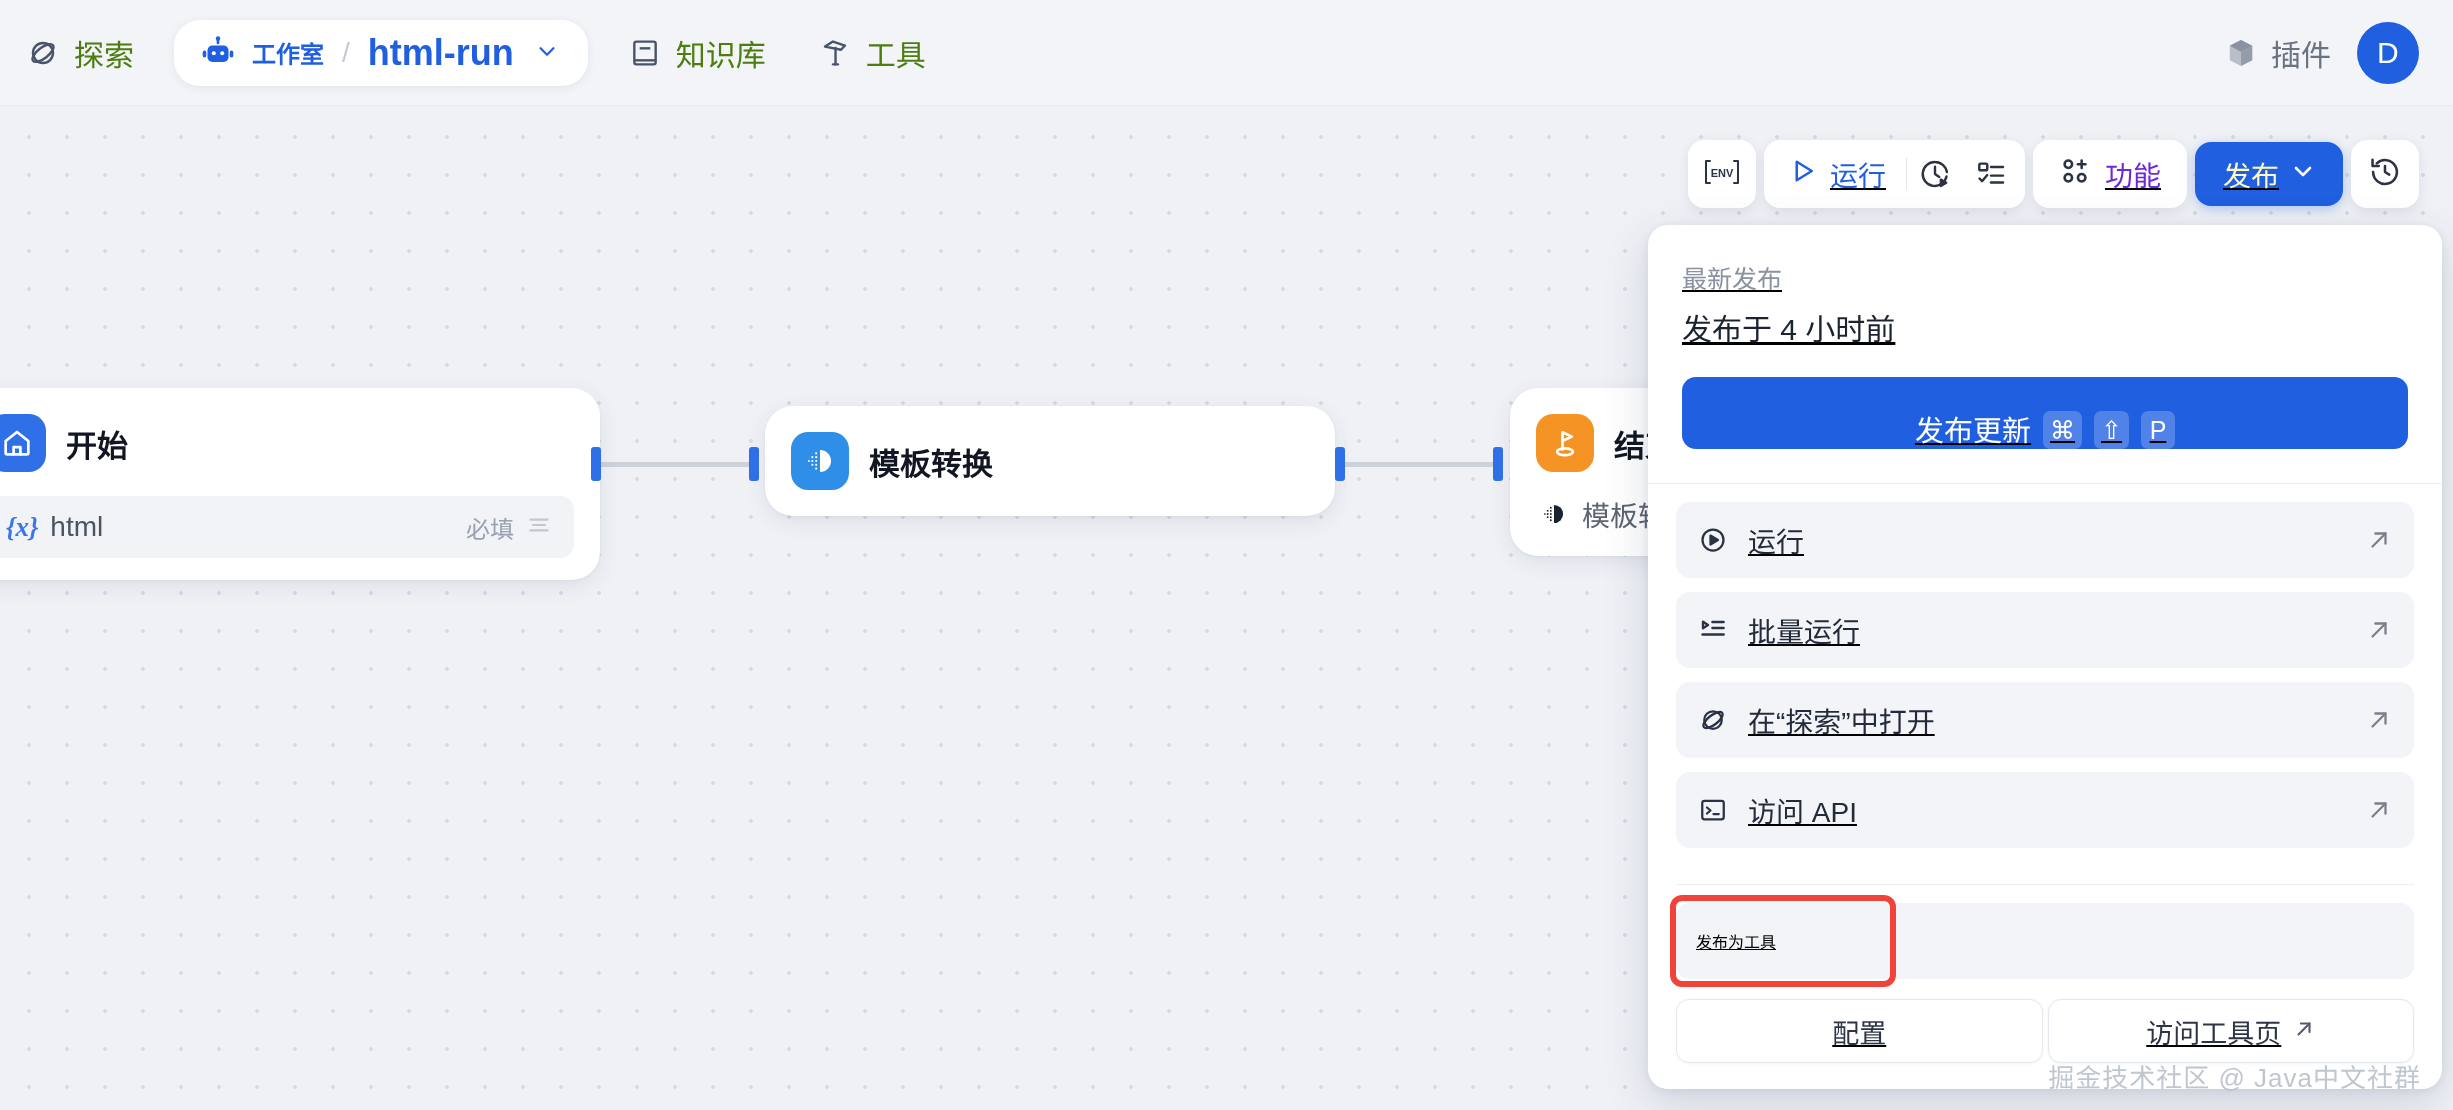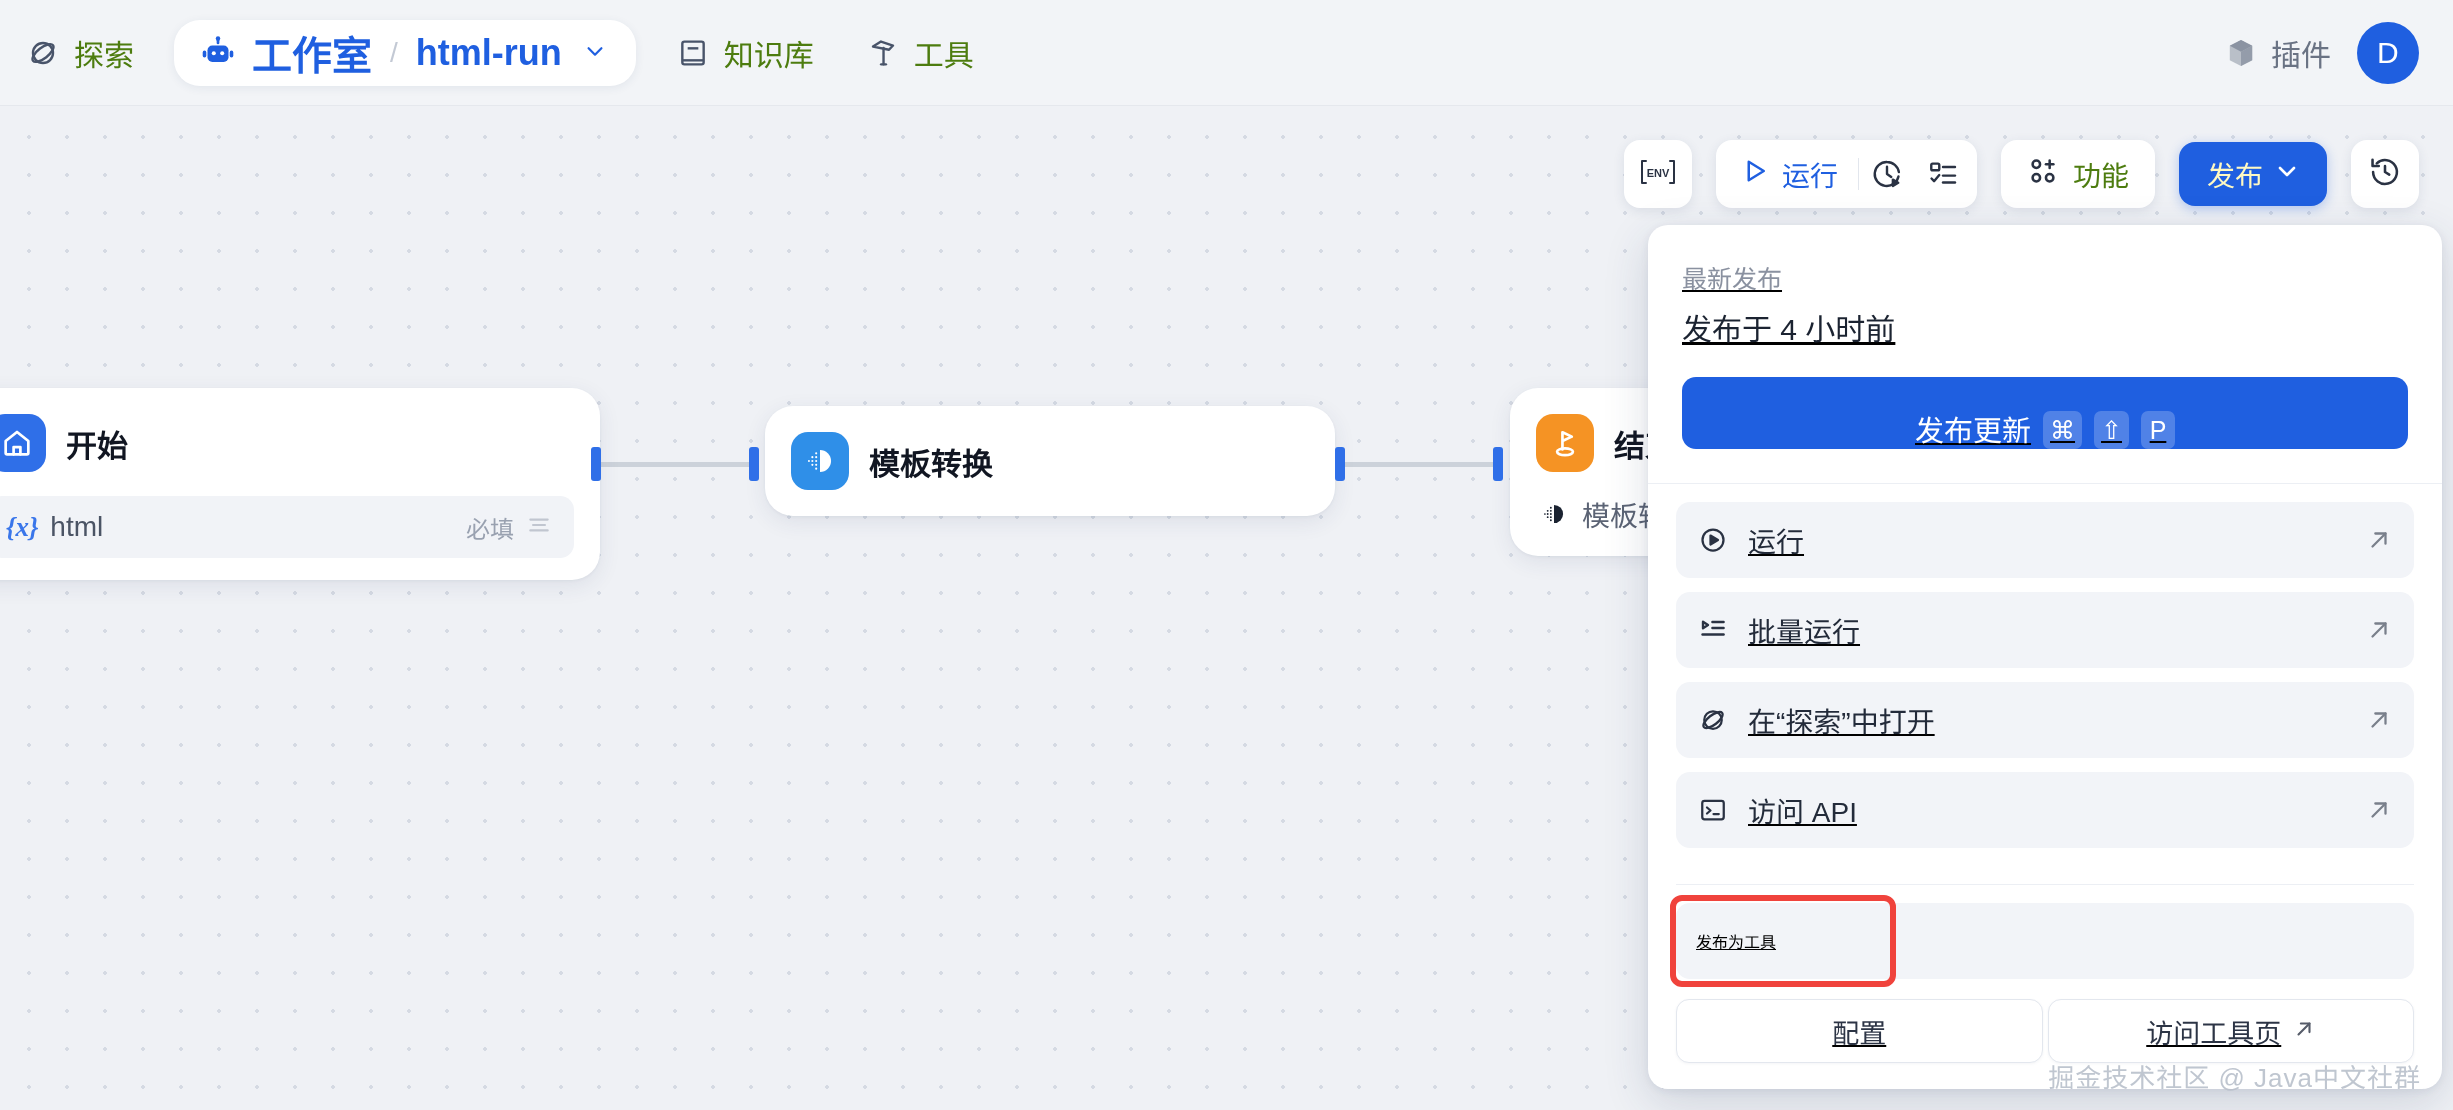--- a/index.html
+++ b/index.html
@@ -36,21 +36,21 @@
     display: flex; align-items: center; gap: 16px;
     background: #ffffff;
     border-radius: 26px;
     height: 66px;
     padding: 0 30px 0 26px;
     margin: 0 14px;
     box-shadow: 0 2px 10px rgba(40,60,100,.08);
     cursor: pointer;
   }
   .ws-pill .bot { width: 36px; height: 36px; display: block; }
-  .ws-label { color: #1f5fe0; font-size: 40px; font-weight: 700; white-space: nowrap; }
+  .ws-label { color: #1f5fe0; font-size: 24px; font-weight: 700; white-space: nowrap; }
   .ws-sep { color: #c3c9d4; font-size: 28px; font-weight: 400; margin: 0 2px; }
   .ws-name { color: #1f5fe0; font-size: 36px; font-weight: 700; white-space: nowrap; }
   .ws-caret { width: 22px; height: 22px; margin-left: 6px; }
 
   .hdr-right {
     margin-left: auto; display: flex; align-items: center;
     gap: 26px; padding-right: 34px;
   }
   .plugin-btn {
     display: flex; align-items: center; gap: 14px;
@@ -119,22 +119,23 @@
   .node-sub {
     margin-top: 22px; display: flex; align-items: center; gap: 14px;
     padding-left: 4px;
   }
   .node-sub svg { width: 28px; height: 28px; display: block; flex: none; }
   .node-sub span { font-size: 28px; color: #5b6374; white-space: nowrap; }
 
   
   .toolbar {
     position: absolute; top: 140px; right: 34px;
-    display: flex; align-items: center; gap: 24px;
+    display: flex; align-items: center; gap: 8px;
     z-index: 30;
+    text-decoration: underline;
   }
   .tb-box {
     background: #ffffff; border-radius: 16px;
     box-shadow: 0 3px 12px rgba(40,60,100,.10);
     display: flex; align-items: center; height: 68px;
     cursor: pointer;
   }
   .tb-env { width: 68px; justify-content: center; }
   .tb-env svg { width: 40px; height: 30px; }
   .tb-group { padding: 0 6px; }
@@ -142,21 +143,21 @@
     display: flex; align-items: center; gap: 12px;
     color: #1f5fe0; font-size: 28px; padding: 0 20px 0 18px; height: 100%;
     cursor: pointer;
   }
   .tb-run svg { width: 30px; height: 30px; }
   .tb-div { width: 1px; height: 32px; background: #e2e6ed; }
   .tb-ico { display: flex; align-items: center; justify-content: center; width: 56px; height: 100%; cursor: pointer; }
   .tb-ico svg { width: 32px; height: 32px; }
   .tb-feat {
     display: flex; align-items: center; gap: 14px;
-    padding: 0 26px; font-size: 28px; color: #4d7c0f; height: 100%;
+    padding: 0 26px; font-size: 28px; color: #6d28d9; height: 100%;
   }
   .tb-feat svg { width: 32px; height: 32px; }
   .tb-publish {
     background: #1f5fe0; color: #fef9c3;
     border-radius: 16px; height: 64px;
     display: flex; align-items: center; gap: 12px;
     padding: 16px 28px; font-size: 28px; cursor: pointer;
     box-shadow: 0 3px 12px rgba(31,95,224,.30);
   }
   .tb-publish svg { width: 24px; height: 24px; }

